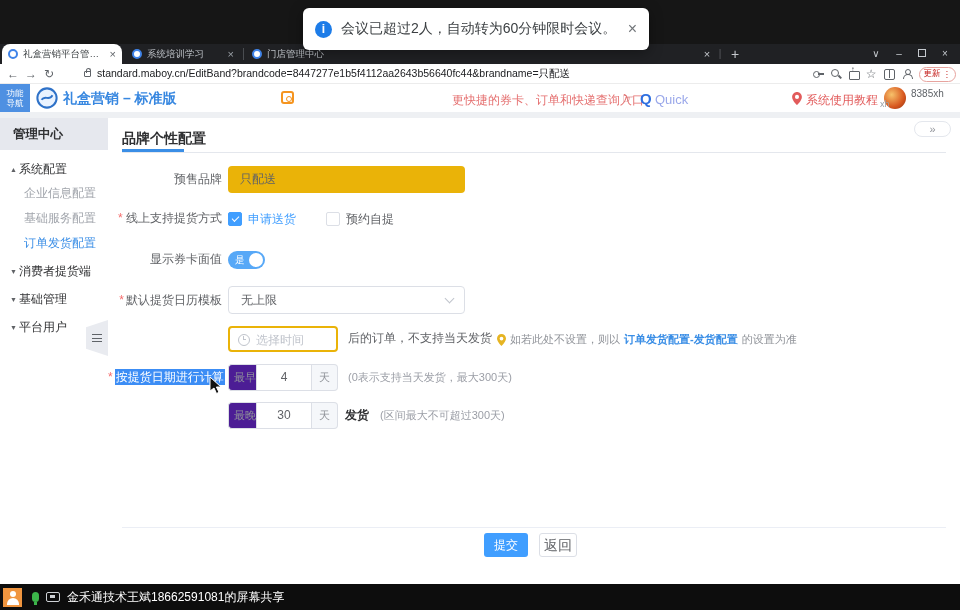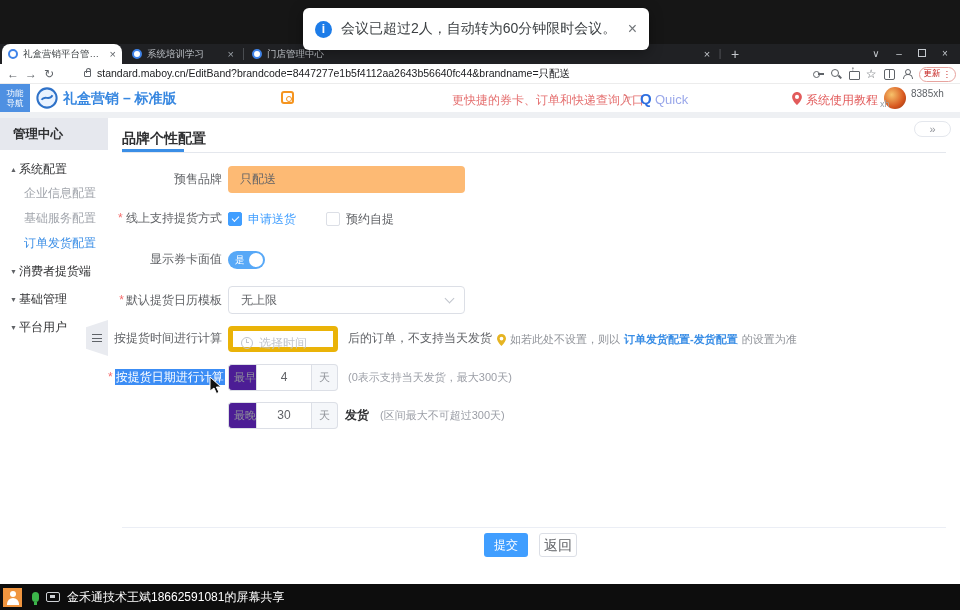--- a/index.html
+++ b/index.html
@@ -85,33 +85,33 @@
   .page-tab { position:absolute; left:14px; top:12px; font-size:14px; font-weight:bold; color:#303133; }
   .page-tab-bar { position:absolute; left:14px; top:31px; width:62px; height:3px; background:#3a8ee6; }
   .page-tab-border { position:absolute; left:14px; top:34px; width:824px; height:1px; background:#e4e7ed; }
   .collapse-pill { position:absolute; left:806px; top:3px; width:37px; height:16px; border:1px solid #e4e7ed; border-radius:9px; text-align:center; line-height:14px; font-size:11px; color:#909399; background:#fff; }
 
   .row { position:absolute; display:flex; align-items:center; }
   .flabel { position:absolute; width:114px; left:0; text-align:right; font-size:12px; color:#606266; white-space:nowrap; }
   .req { color:#f56c6c; margin-right:2px; }
   .ctrl { position:absolute; left:120px; }
 
-  .input-gray { width:237px; height:27px; background:#fdba74; border-radius:4px; font-size:12px; color:#606266; line-height:27px; padding-left:12px; }
+  .input-gray { width:237px; height:27px; background:#eab308; border-radius:4px; font-size:12px; color:#606266; line-height:27px; padding-left:12px; }
   .cbx { width:14px; height:14px; border-radius:2px; position:relative; flex:0 0 auto; }
   .cbx.on { background:#409eff; border:1px solid #409eff; }
   .cbx.on:after { content:""; position:absolute; left:3px; top:3px; width:6px; height:3px; border-left:1.6px solid #fff; border-bottom:1.6px solid #fff; transform:rotate(-45deg); }
   .cbx.off { background:#fff; border:1px solid #dcdfe6; }
   .cbx-label-on { font-size:12px; color:#409eff; margin:0 0 0 6px; }
   .cbx-label-off { font-size:12px; color:#606266; margin:0 0 0 6px; }
   .toggle { width:37px; height:18px; border-radius:10px; background:#57a8f7; position:relative; }
   .toggle .t-on { position:absolute; left:7px; top:3px; font-size:9.5px; color:#fff; }
   .toggle .knob { position:absolute; right:2px; top:2px; width:14px; height:14px; border-radius:50%; background:#fff; }
   .select { width:237px; height:28px; border:1px solid #dcdfe6; border-radius:4px; font-size:12px; color:#606266; line-height:26px; padding-left:12px; position:relative; background:#fff; }
   .select .chev { position:absolute; right:11px; top:8px; width:7px; height:7px; border-right:1.4px solid #c0c4cc; border-bottom:1.4px solid #c0c4cc; transform:rotate(45deg); }
-  .time-input { width:110px; height:26px; border:5px solid #eab308; border-radius:4px; position:relative; background:#fff; }
+  .time-input { width:110px; height:26px; border:2px solid #eab308; border-radius:4px; position:relative; background:#fff; }
   .clock { position:absolute; left:8px; top:6px; width:12px; height:12px; border:1.3px solid #c0c4cc; border-radius:50%; }
   .clock:before { content:""; position:absolute; left:4.2px; top:1.5px; width:1.2px; height:4px; background:#c0c4cc; }
   .clock:after { content:""; position:absolute; left:4.2px; top:4.5px; width:3px; height:1.2px; background:#c0c4cc; }
   .placeholder { position:absolute; left:26px; top:0; line-height:24px; font-size:12px; color:#c0c4cc; }
   .after-text { font-size:12px; color:#606266; white-space:nowrap; }
   .hint { position:absolute; display:flex; align-items:center; gap:4px; font-size:11px; color:#909399; white-space:nowrap; }
   .hint b { color:#3a8ee6; font-weight:bold; }
   .igroup { display:flex; height:27px; }
   .igroup .pre { width:28px; background:#4c1d95; border:1px solid #dcdfe6; border-right:none; border-radius:4px 0 0 4px; font-size:11px; color:#909399; text-align:right; line-height:25px; }
   .igroup .val { width:56px; background:#fff; border:1px solid #dcdfe6; font-size:12px; color:#606266; text-align:center; line-height:25px; }
@@ -278,21 +278,20 @@
 
     <div class="row" style="top:132px;height:19px;left:0;right:0;">
       <span class="flabel" style="line-height:19px;">显示券卡面值</span>
       <span class="ctrl toggle">
         <span class="t-on">是</span>
         <span class="knob"></span>
       </span>
     </div>
 
     <div class="row" style="top:207px;height:27px;left:0;right:0;">
-      <span class="flabel" style="line-height:27px;">按提货时间进行计算</span>
       <div class="ctrl time-input">
         <span class="clock"></span>
         <span class="placeholder">选择时间</span>
       </div>
       <span class="after-text" style="position:absolute;left:240px;">后的订单，不支持当天发货</span>
     </div>
     <div class="hint" style="left:389px;top:214px;">
       <svg class="pin" viewBox="0 0 12 16" style="width:9px;height:12px;">
         <path d="M6 0C2.7 0 0 2.7 0 6c0 4.5 6 10 6 10s6-5.5 6-10C12 2.7 9.3 0 6 0zm0 8.5A2.5 2.5 0 1 1 6 3.5a2.5 2.5 0 0 1 0 5z" fill="#e6b422"></path>
       </svg>

